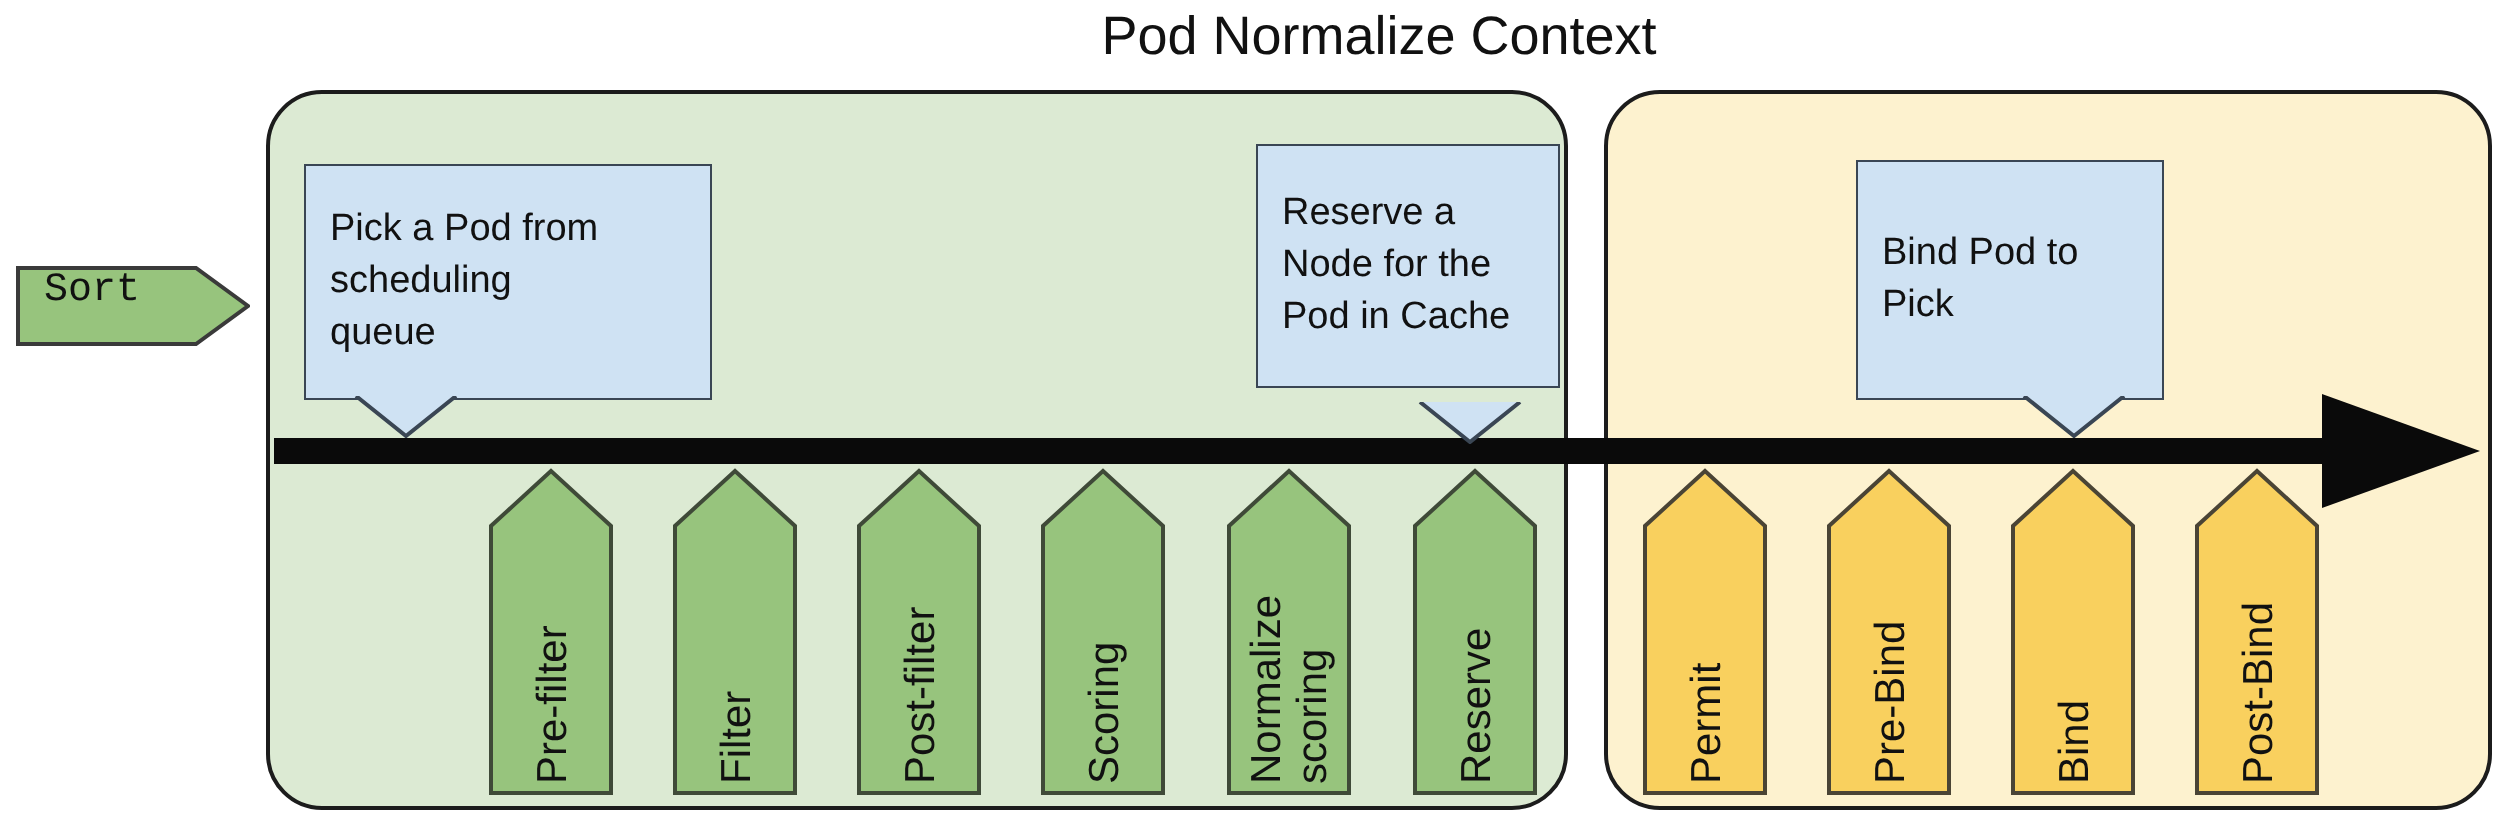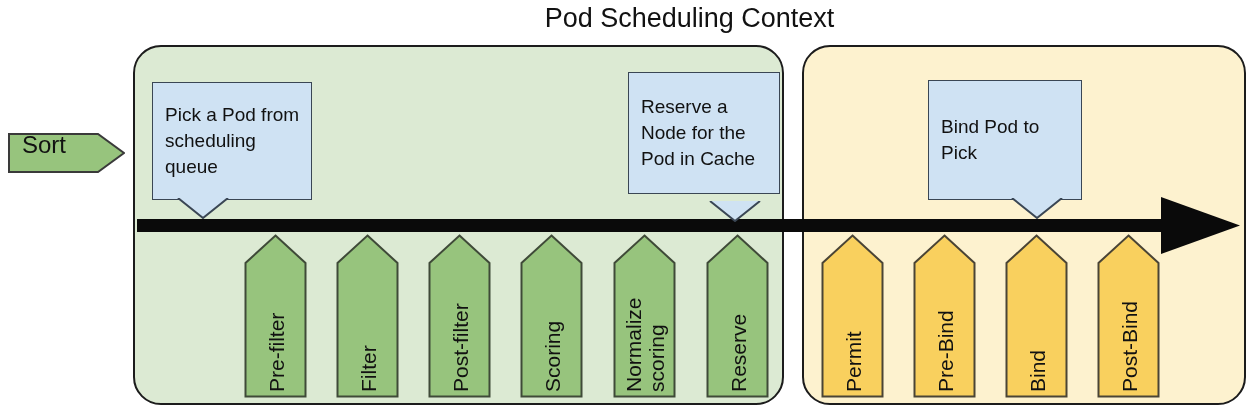--- a/index.html
+++ b/index.html
@@ -32,21 +32,22 @@
 
   .sort-arrow {
     position: absolute;
     left: 8px; top: 133px; width: 117px; height: 40px;
     z-index: 4;
   }
   .sort-arrow svg { position:absolute; left:0; top:0; }
   .sort-label {
     position: absolute; left: 14px; top: 0; height: 24px;
     display: flex; align-items: center;
-    font-size: 24px;
+    font-size: 20px;
+    font-family: Liberation Mono, monospace;
   }
 
   .timeline-bar {
     position: absolute;
     left: 137px; top: 219px; width: 1028px; height: 13px;
     background: var(--arrow_black);
     z-index: 3;
   }
   .timeline-head {
     position: absolute;
@@ -58,21 +59,21 @@
     position: absolute;
     background: var(--callout_bg);
     border: 1.5px solid #3a4654;
     box-sizing: border-box;
     z-index: 4;
     display: flex; flex-direction: column; justify-content: center;
     font-size: 19px; line-height: 26px;
     white-space: pre-line;
     padding: 0 8px 0 12px;
   }
-  .callout.c1 { left: 152px; top: 82px; width: 160px; height: 118px; }
+  .callout.c1 { left: 152px; top: 82px; width: 204px; height: 118px; }
   .callout.c2 { left: 628px; top: 72px; width: 152px; height: 122px; }
   .callout.c3 { left: 928px; top: 80px; width: 154px; height: 120px; }
   .callout-tail {
     position: absolute; width: 52px; height: 21px; z-index: 5;
   }
   .callout-tail.t1 { left: 177px; top: 198px; }
   .callout-tail.t2 { left: 709px; top: 201px; }
   .callout-tail.t3 { left: 1011px; top: 198px; }
 
   .stage {
@@ -93,21 +94,21 @@
     box-sizing: border-box;
     font-size: 21px; line-height: 23px;
     white-space: pre-line;
   }
 </style>
 </head>
 <body>
 
 <div class="canvas">
 
-  <div class="title">Pod Scheduling Context</div>
+  <div class="title">Pod Normalize Context</div>
 
   <div class="cycle-box green"></div>
 
   <div class="cycle-box yellow"></div>
 
   <div class="sort-arrow">
     <svg width="117" height="40" viewBox="0 0 117 40">
       <polygon points="1,1 90,1 116,20 90,39 1,39" fill="var(--stage_green)" stroke="#3a3a3a" stroke-width="2"></polygon>
     </svg>
     <div class="sort-label">Sort</div>

